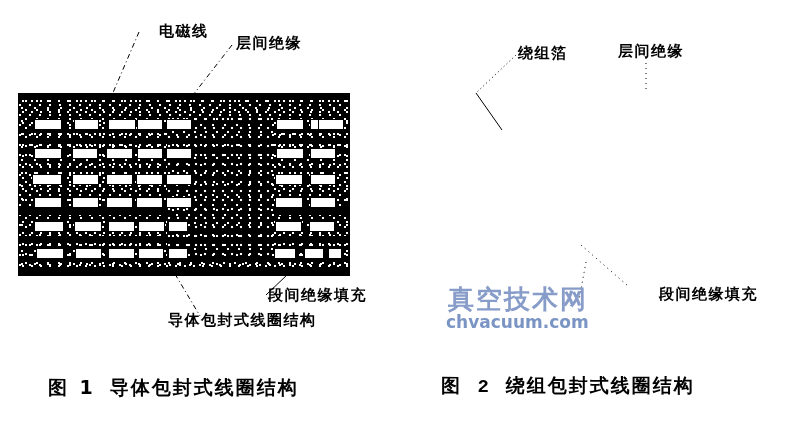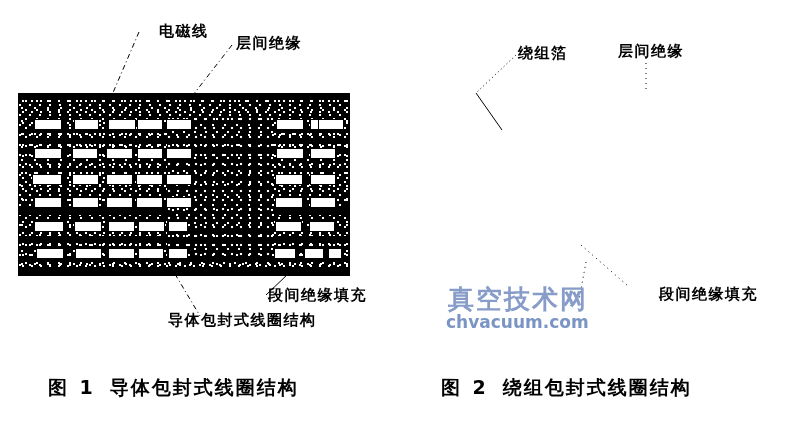--- a/index.html
+++ b/index.html
@@ -258,21 +258,21 @@
     <line x1="250" y1="58" x2="250" y2="92" stroke="#000" stroke-width="1" stroke-dasharray="1,4"></line>
 
     <line x1="190" y1="262" x2="183" y2="300" stroke="#000" stroke-width="1" stroke-dasharray="1,4"></line>
 
     <line x1="185" y1="245" x2="232" y2="286" stroke="#000" stroke-width="1" stroke-dasharray="1,4"></line>
   </svg>
 
   <div class="cn-label" style="left:263px; top:287px;">段间绝缘填充</div>
 
 
-  <div class="caption" style="left:45px; top:378px;">
+  <div class="caption" style="left:45px; top:378px;font-family:Liberation Mono, monospace;">
     <span class="fignum">图 2</span><span>绕组包封式线圈结构</span>
   </div>
 </div>
 
 <div id="watermark">
   <div id="watermark-cn">真空技术网</div>
   <div id="watermark-url">chvacuum.com</div>
 </div>
 
 </body></html>

